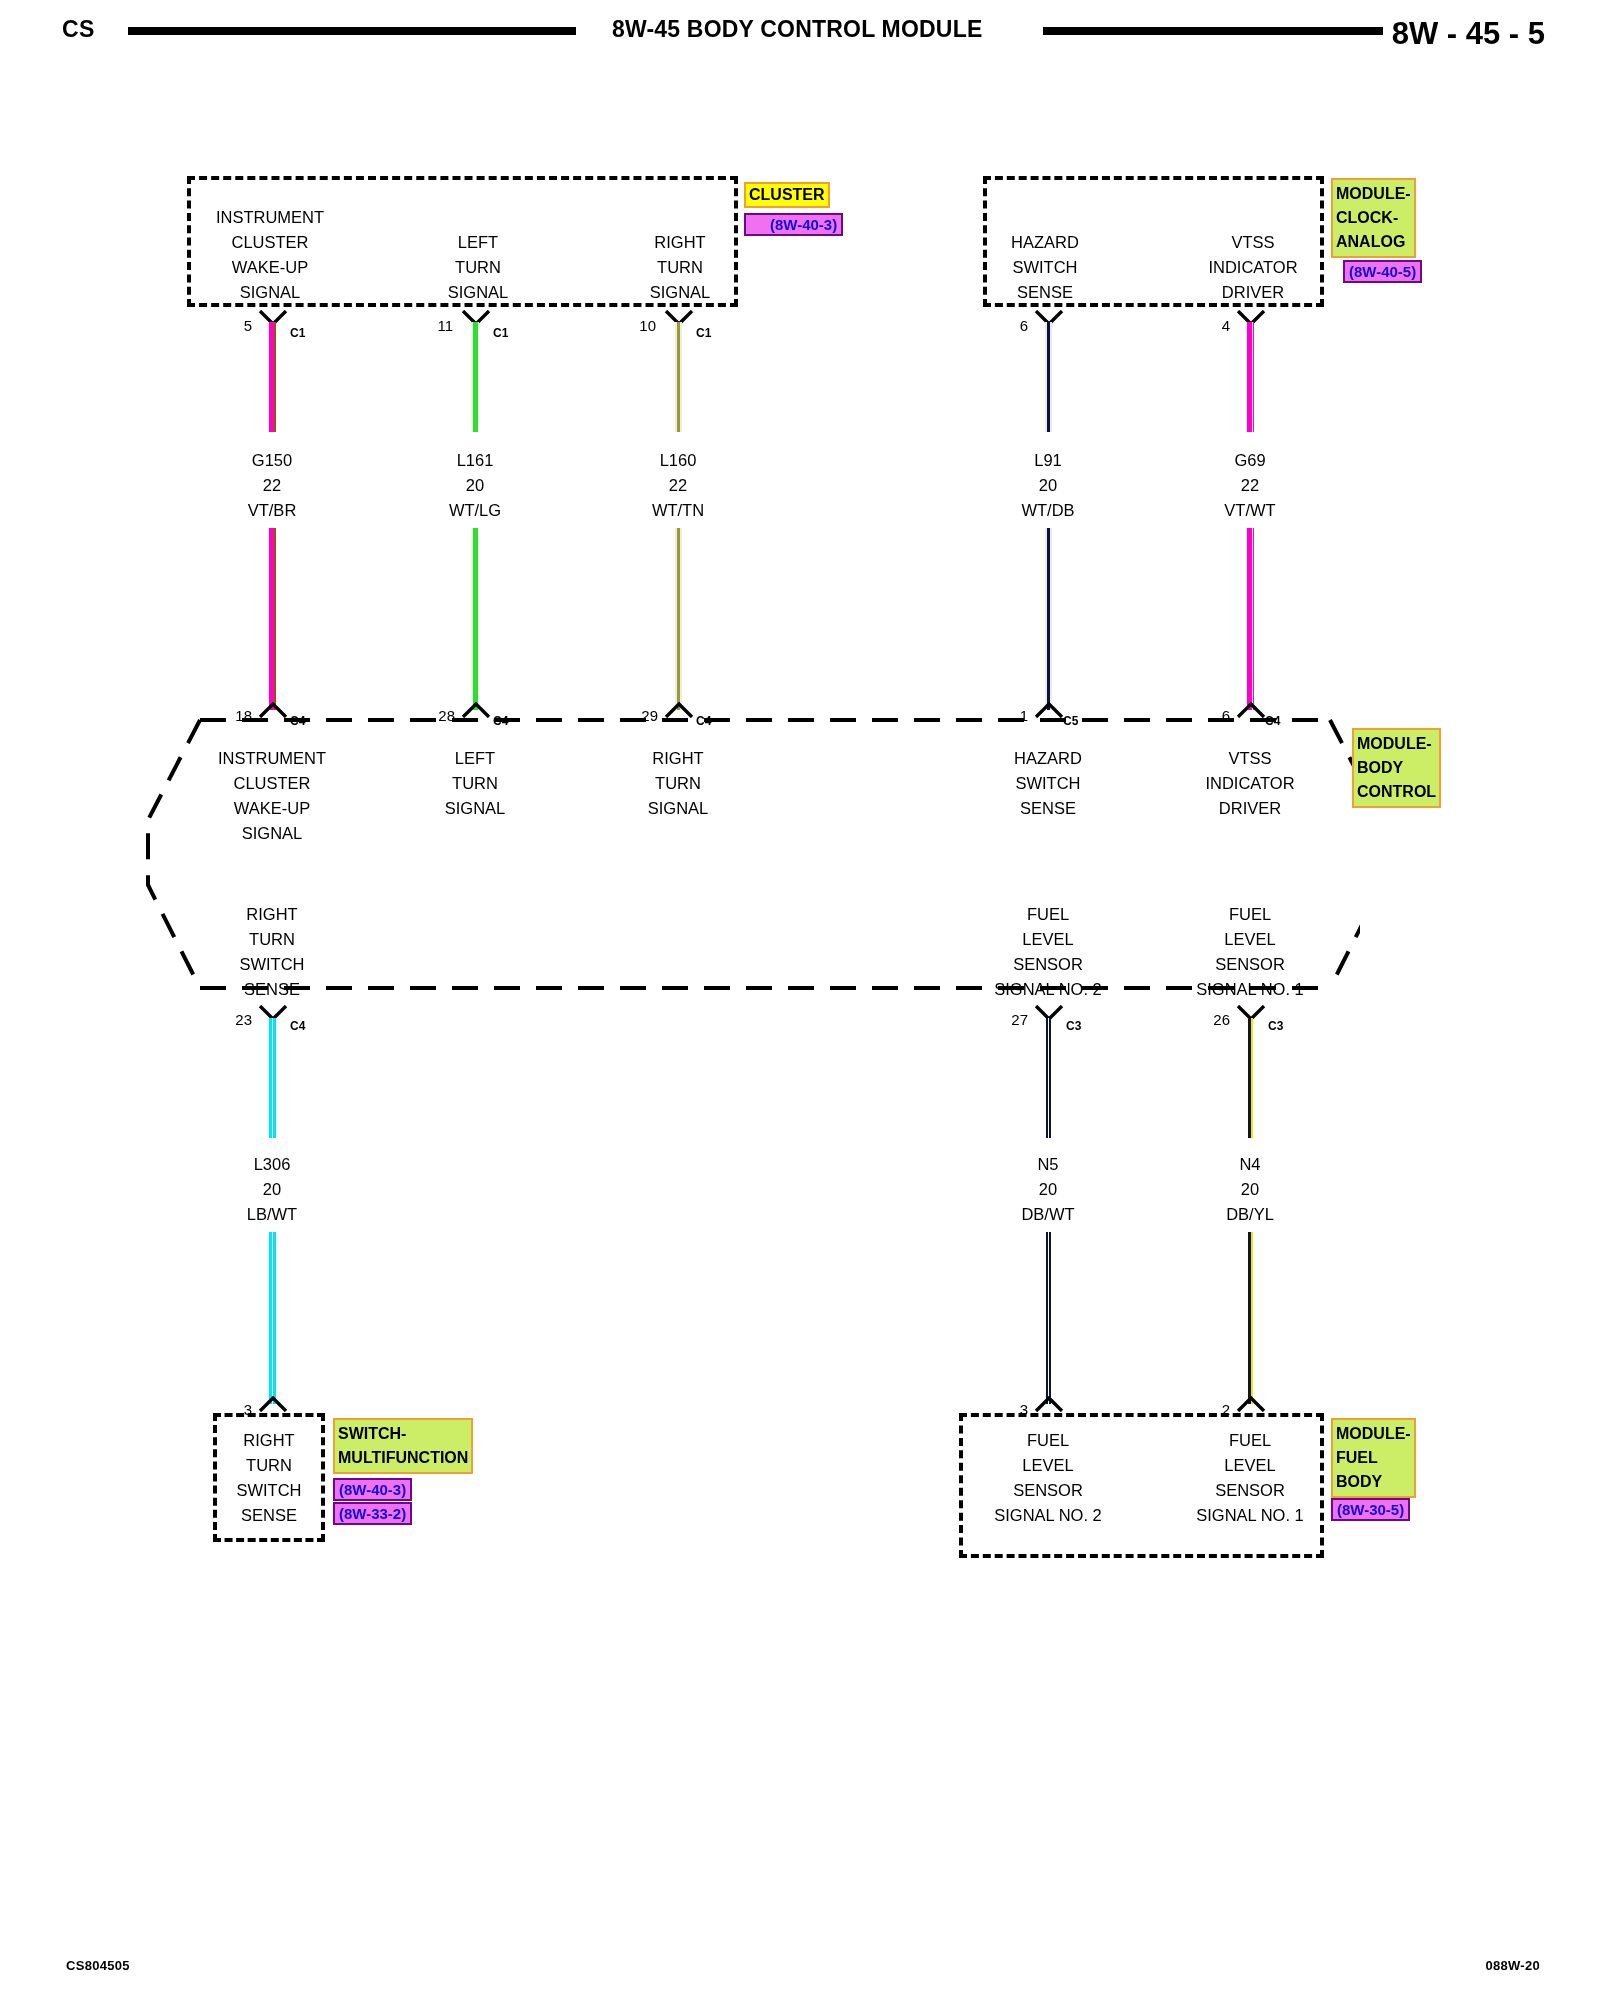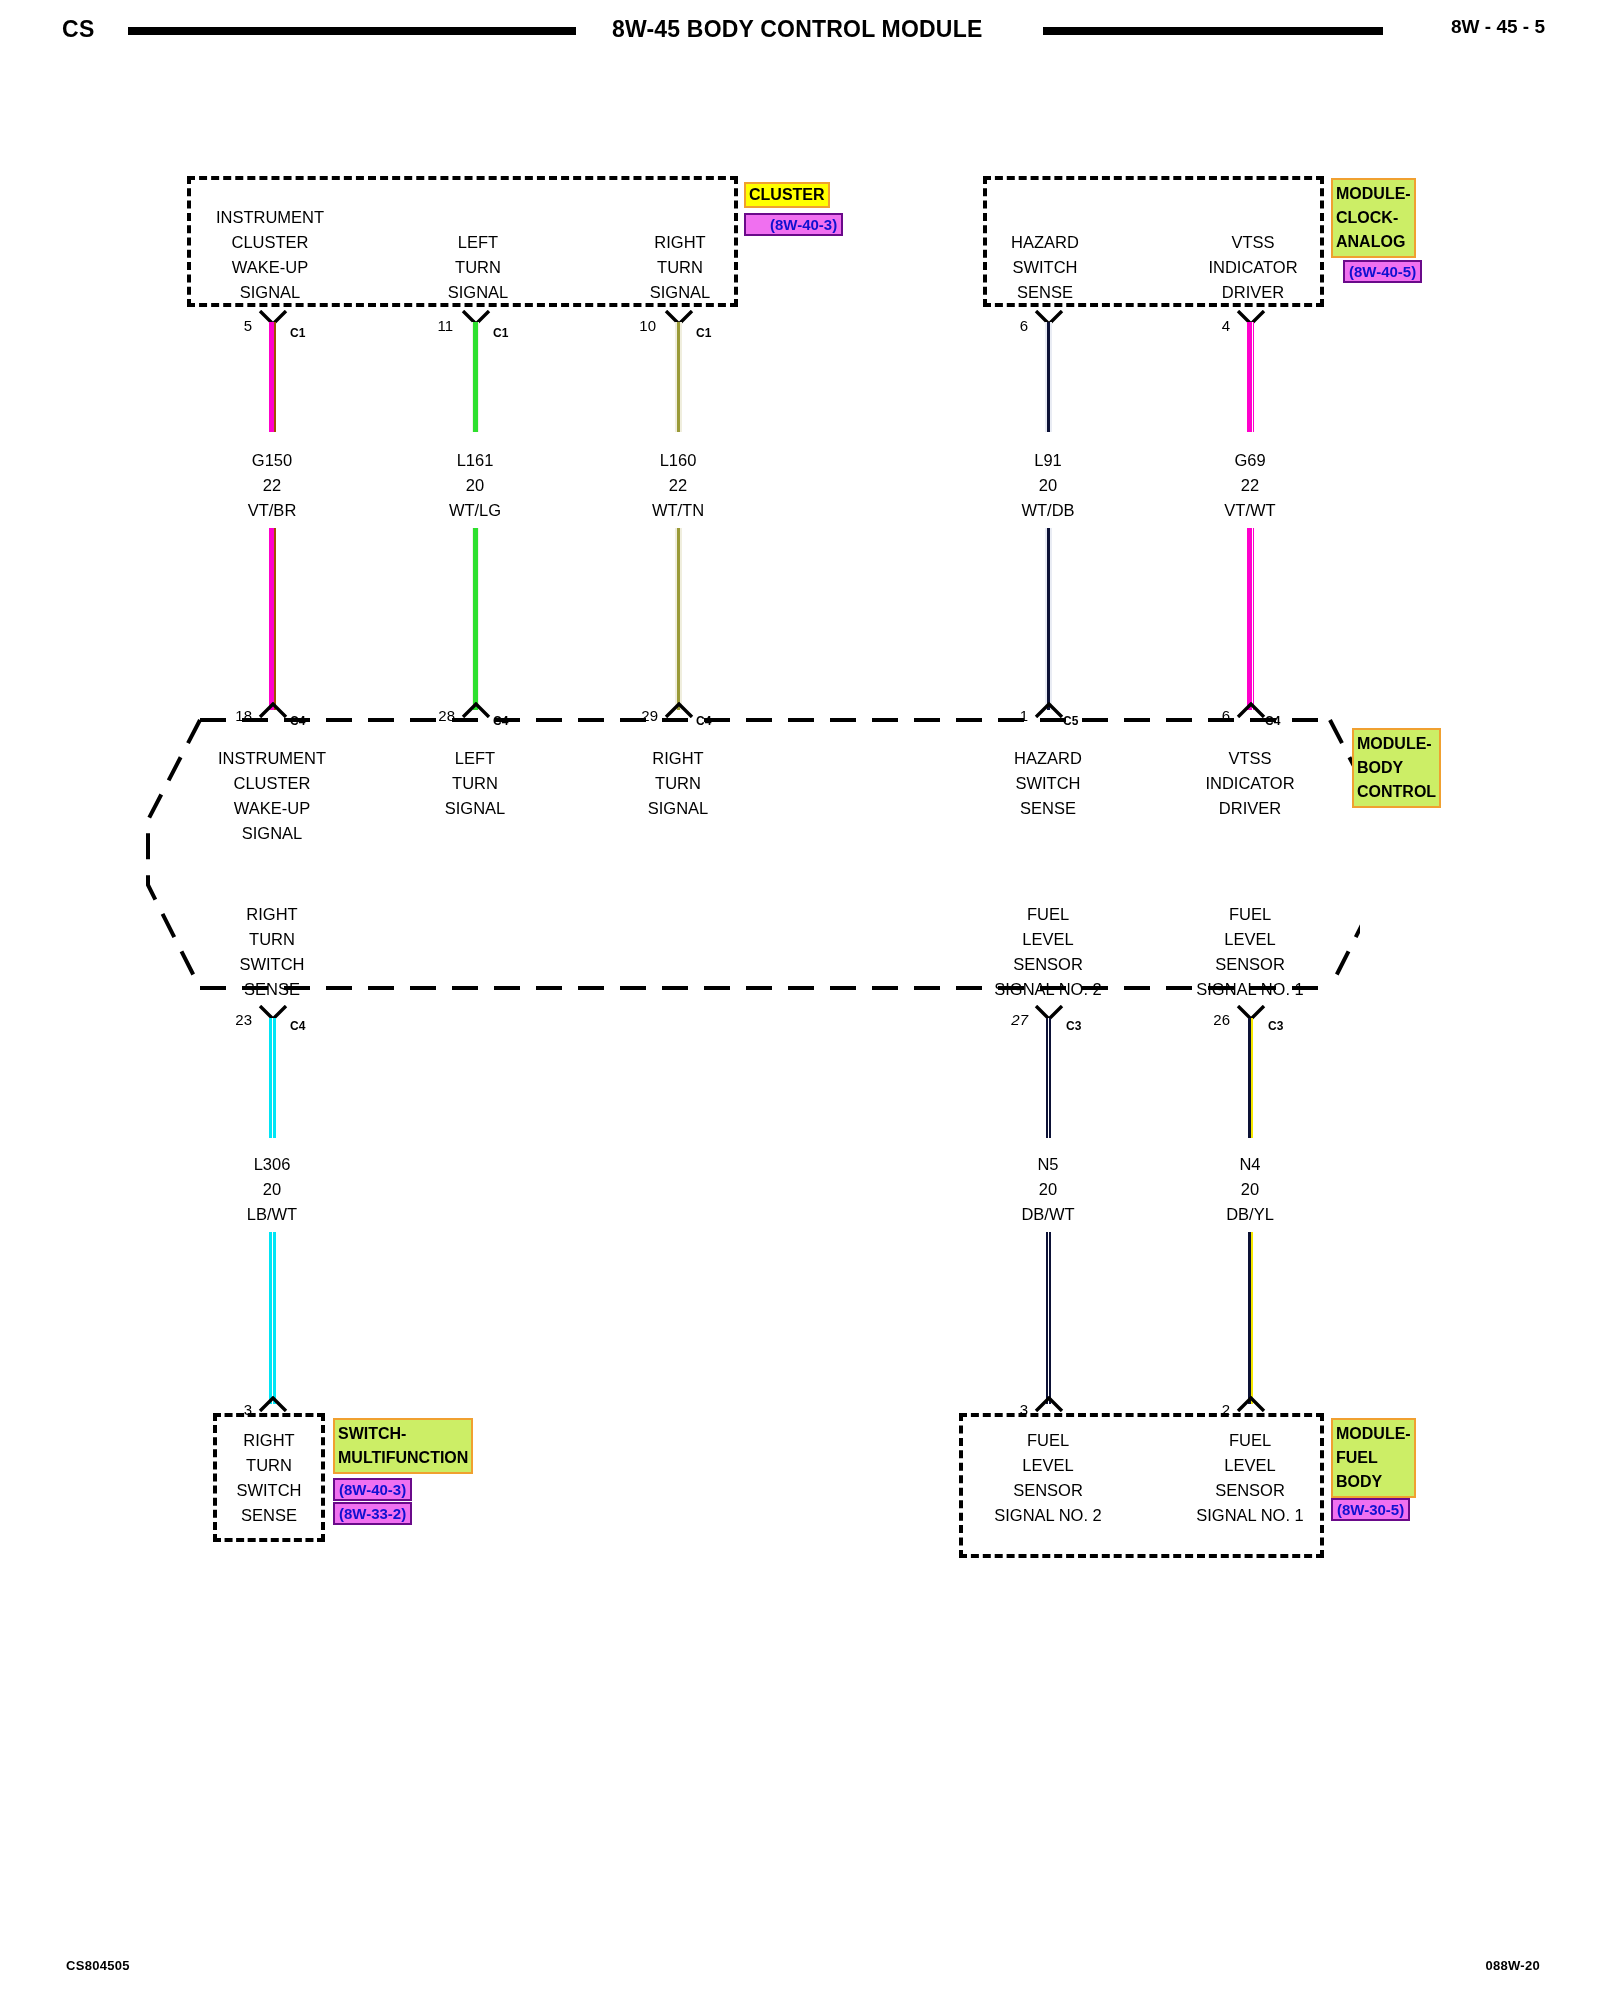--- a/index.html
+++ b/index.html
@@ -13,21 +13,21 @@
     overflow:hidden;
   }
   .page{position:absolute;left:0;top:0;width:1600px;height:2000px;}
 
   
   .hdr{position:absolute;left:0;top:8px;width:1600px;height:40px;}
   .hdr-left{position:absolute;left:62px;top:8px;font-size:23px;font-weight:bold;letter-spacing:.5px;}
   .hdr-rule-a{position:absolute;left:128px;top:19px;width:448px;height:8px;background:#000;}
   .hdr-title{position:absolute;left:612px;top:8px;font-size:23px;font-weight:bold;letter-spacing:.2px;white-space:nowrap;}
   .hdr-rule-b{position:absolute;left:1043px;top:19px;width:340px;height:8px;background:#000;}
-  .hdr-right{position:absolute;right:55px;top:8px;font-size:19px;font-weight:bold;white-space:nowrap;}
+  .hdr-right{position:absolute;right:55px;top:8px;font-size:31px;font-weight:bold;white-space:nowrap;}
 
   
   .ftr-left{position:absolute;left:66px;top:1958px;font-size:13px;font-weight:bold;letter-spacing:.3px;}
   .ftr-right{position:absolute;right:60px;top:1958px;font-size:13px;font-weight:bold;letter-spacing:.3px;}
 
   
   .dbox{position:absolute;box-sizing:border-box;
         border:4px dashed #000;background:transparent;}
 
   
@@ -318,21 +318,21 @@
       </svg>
   </div>
   <div class="pinnum" style="left:200px;top:1012px;width:52px;">23</div>
   <div class="pincode" style="left:290px;top:1018px;">C4</div>
 
   <div class="pin" style="left:1034px;top:1005px;">
     <svg width="30" height="16" viewBox="0 0 30 16">
         <path d="M2 1 L15 14 L28 1" stroke="#000" stroke-width="3.4" fill="none"></path>
       </svg>
   </div>
-  <div class="pinnum" style="left:976px;top:1012px;width:52px;font-style:italic;">27</div>
+  <div class="pinnum" style="left:976px;top:1012px;width:52px;">27</div>
   <div class="pincode" style="left:1066px;top:1018px;">C3</div>
 
   <div class="pin" style="left:1236px;top:1005px;">
     <svg width="30" height="16" viewBox="0 0 30 16">
         <path d="M2 1 L15 14 L28 1" stroke="#000" stroke-width="3.4" fill="none"></path>
       </svg>
   </div>
   <div class="pinnum" style="left:1178px;top:1012px;width:52px;">26</div>
   <div class="pincode" style="left:1268px;top:1018px;">C3</div>
 

